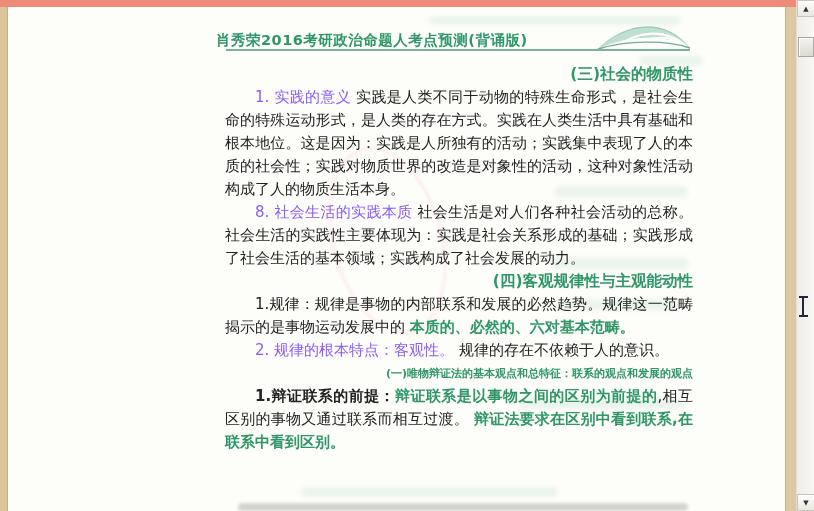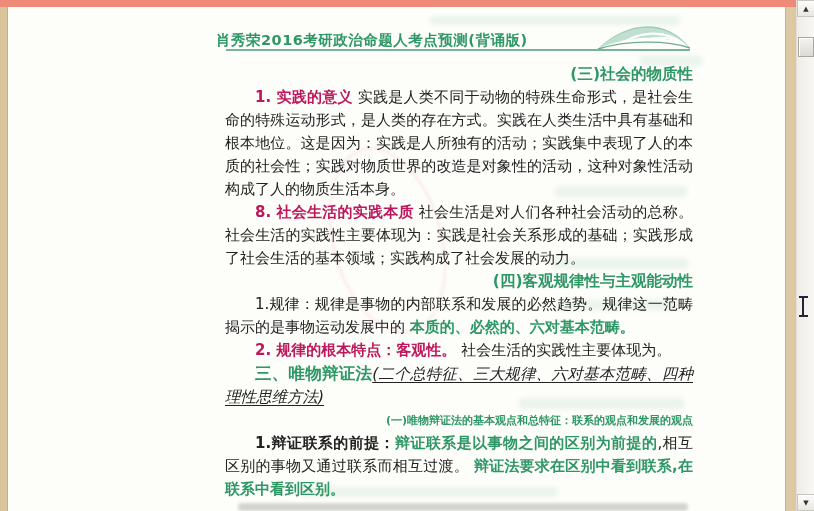--- a/index.html
+++ b/index.html
@@ -22,21 +22,21 @@
                background:#79b497;}
   .swoosh{position:absolute;left:590px;top:18px;}
 
   
   .text-col{position:absolute;left:218px;top:63px;width:468px;
             font-size:15px;line-height:23px;color:#222;
             text-align:justify;text-justify:inter-character;}
   .text-col p{margin:0;}
   p.sec-h{font-weight:bold;color:#2e9765;padding-left:24px;text-align:right;font-size:15.5px;}
   p.body{text-indent:2em;}
-  .glead{color:#be185d;font-weight:bold;margin-right:5px;}
+  .glead{color:#8b5cf6;font-weight:normal;margin-right:5px;}
   .gtext{color:#2e9765;font-weight:bold;}
   .blead{font-weight:bold;}
   .h5{color:#2e9765;font-weight:bold;font-size:16.5px;}
   .note{font-style:italic;text-decoration:underline;text-underline-offset:3px;font-size:15.5px;}
 
   
   .scrollbar{position:absolute;right:0;top:0;width:18px;height:511px;
              background:linear-gradient(90deg,#efede8,#f8f7f4);border-left:1px solid #dfddd6;box-sizing:border-box;}
   .sb-btn{position:absolute;left:0;width:18px;height:17px;box-sizing:border-box;
           background:linear-gradient(#fdfdfc,#e9e7e1);border:1px solid #c9c7bf;
@@ -87,22 +87,21 @@
       <path d="M1,31 C30,22 70,22 93,30" fill="none" stroke="#6fae90" stroke-width="1.4"></path>
     </svg>
     <div class="header-rule"></div>
 
     <div class="text-col">
       <p class="sec-h">(三)社会的物质性</p>
       <p class="body"><span class="glead">1. 实践的意义</span><span>实践是人类不同于动物的特殊生命形式，是社会生命的特殊运动形式，是人类的存在方式。实践在人类生活中具有基础和根本地位。这是因为：实践是人所独有的活动；实践集中表现了人的本质的社会性；实践对物质世界的改造是对象性的活动，这种对象性活动构成了人的物质生活本身。</span></p>
       <p class="body"><span class="glead">8. 社会生活的实践本质</span><span>社会生活是对人们各种社会活动的总称。社会生活的实践性主要体现为：实践是社会关系形成的基础；实践形成了社会生活的基本领域；实践构成了社会发展的动力。</span></p>
       <p class="sec-h">(四)客观规律性与主观能动性</p>
       <p class="body"><span>1.规律：规律是事物的内部联系和发展的必然趋势。规律这一范畴揭示的是事物运动发展中的 </span><span class="gtext">本质的、必然的、六对基本范畴。</span></p>
-      <p class="body"><span class="glead">2. 规律的根本特点：客观性。</span><span>社会生活的实践性主要体现为。</span></p>
-      <p class="body"><span class="h5">三、唯物辩证法</span><span class="note">(二个总特征、三大规律、六对基本范畴、四种理性思维方法)</span></p>
+      <p class="body"><span class="glead">2. 规律的根本特点：客观性。</span><span>规律的存在不依赖于人的意识。</span></p>
       <p class="sec-h" style="font-size:11px;">(一)唯物辩证法的基本观点和总特征：联系的观点和发展的观点</p>
       <p class="body"><span class="blead">1.辩证联系的前提：</span><span class="gtext">辩证联系是以事物之间的区别为前提的</span><span>,相互区别的事物又通过联系而相互过渡。 </span><span class="gtext">辩证法要求在区别中看到联系,在联系中看到区别。</span></p>
     </div>
   </div>
 
   <div class="left-edge"></div>
   <div class="right-edge"></div>
   <div class="top-bar"></div>
 
   <div class="scrollbar">

